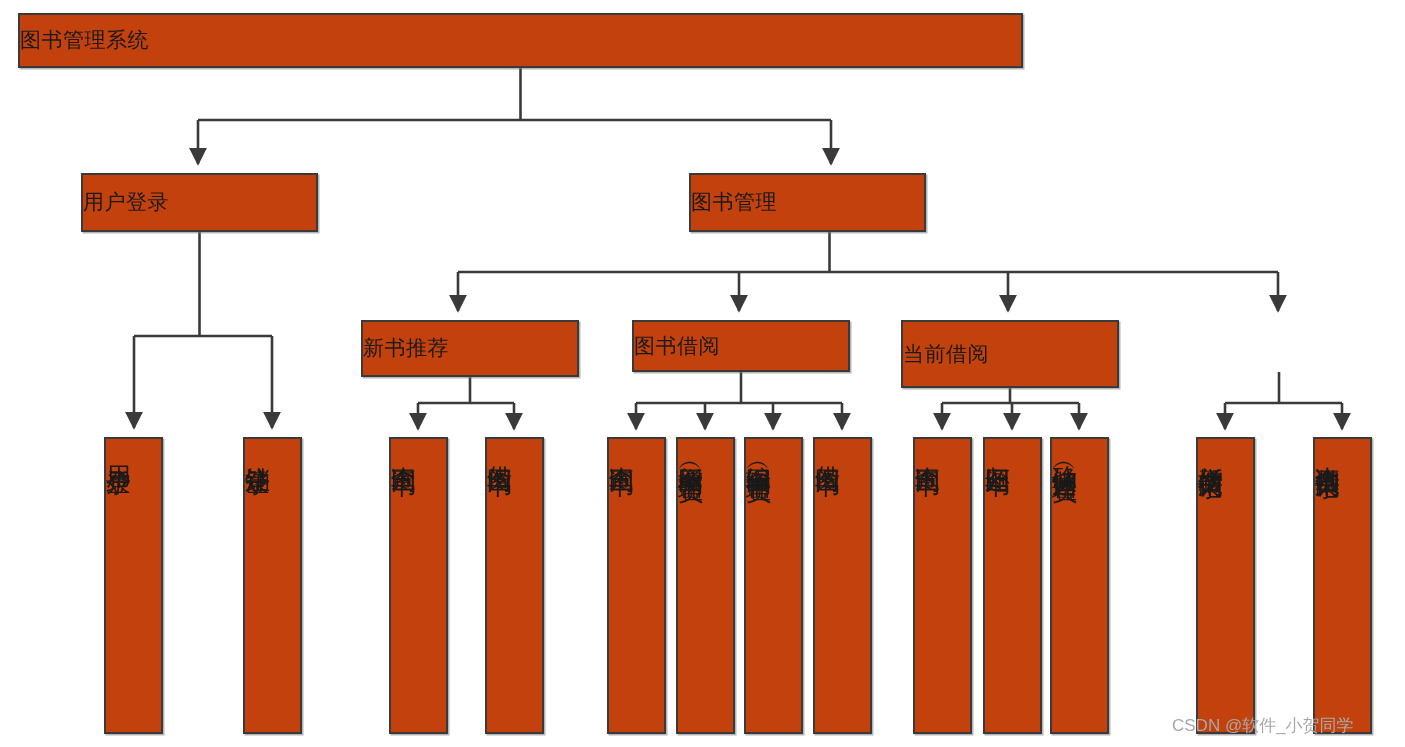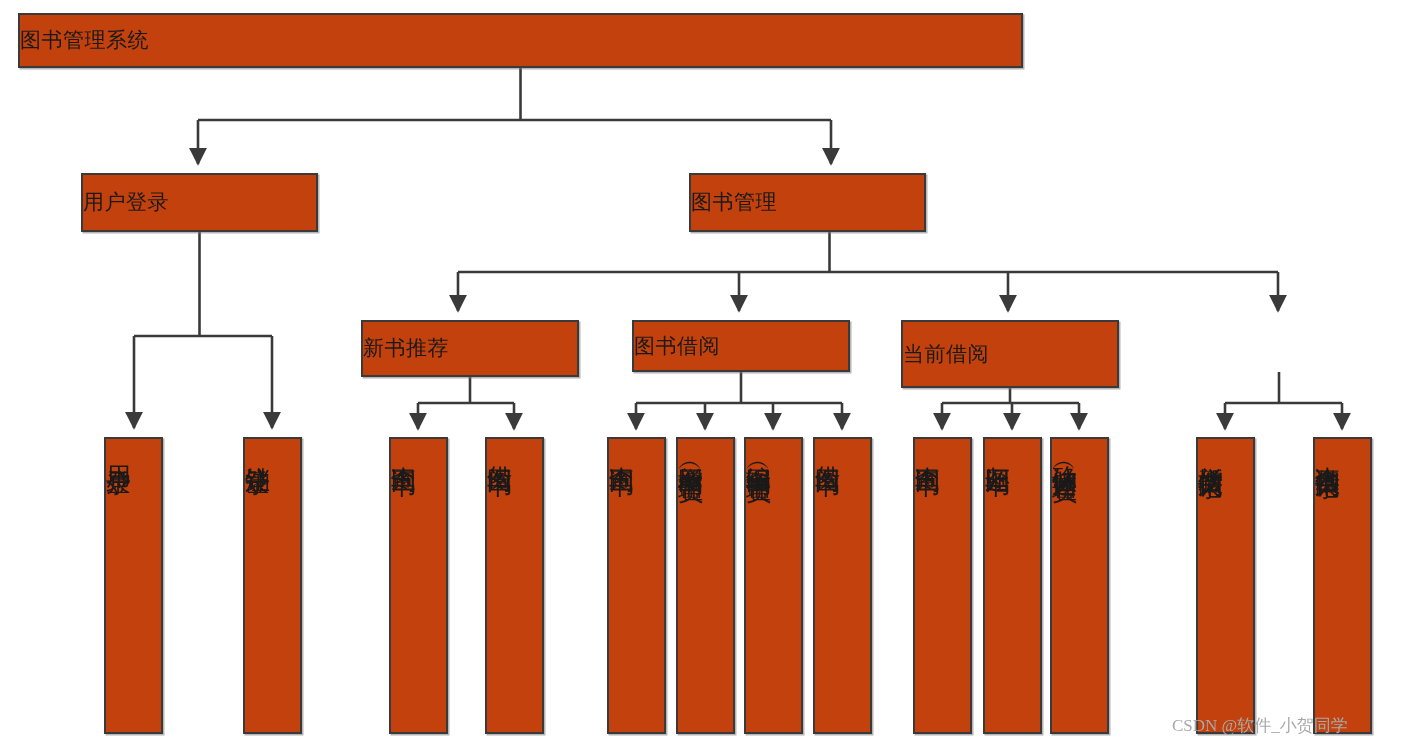--- a/index.html
+++ b/index.html
@@ -61,21 +61,21 @@
     line-height: 1;
   }
   .watermark {
     position: absolute;
     left: 1172px;
     top: 714px;
     font-size: 17px;
     color: #a8a8a8;
     white-space: nowrap;
     z-index: 3;
-    font-family: Liberation Serif, serif;
+    font-family: Liberation Sans, sans-serif;
   }
 </style>
 </head>
 <body>
 
 <div id="canvas">
 
   <svg id="wires" viewBox="0 0 1405 747" width="1405" height="747" xmlns="http://www.w3.org/2000/svg">
     <defs>
       <marker id="arrow" viewBox="0 0 10 10" refX="9" refY="5" markerWidth="7" markerHeight="7" orient="auto-start-reverse">

